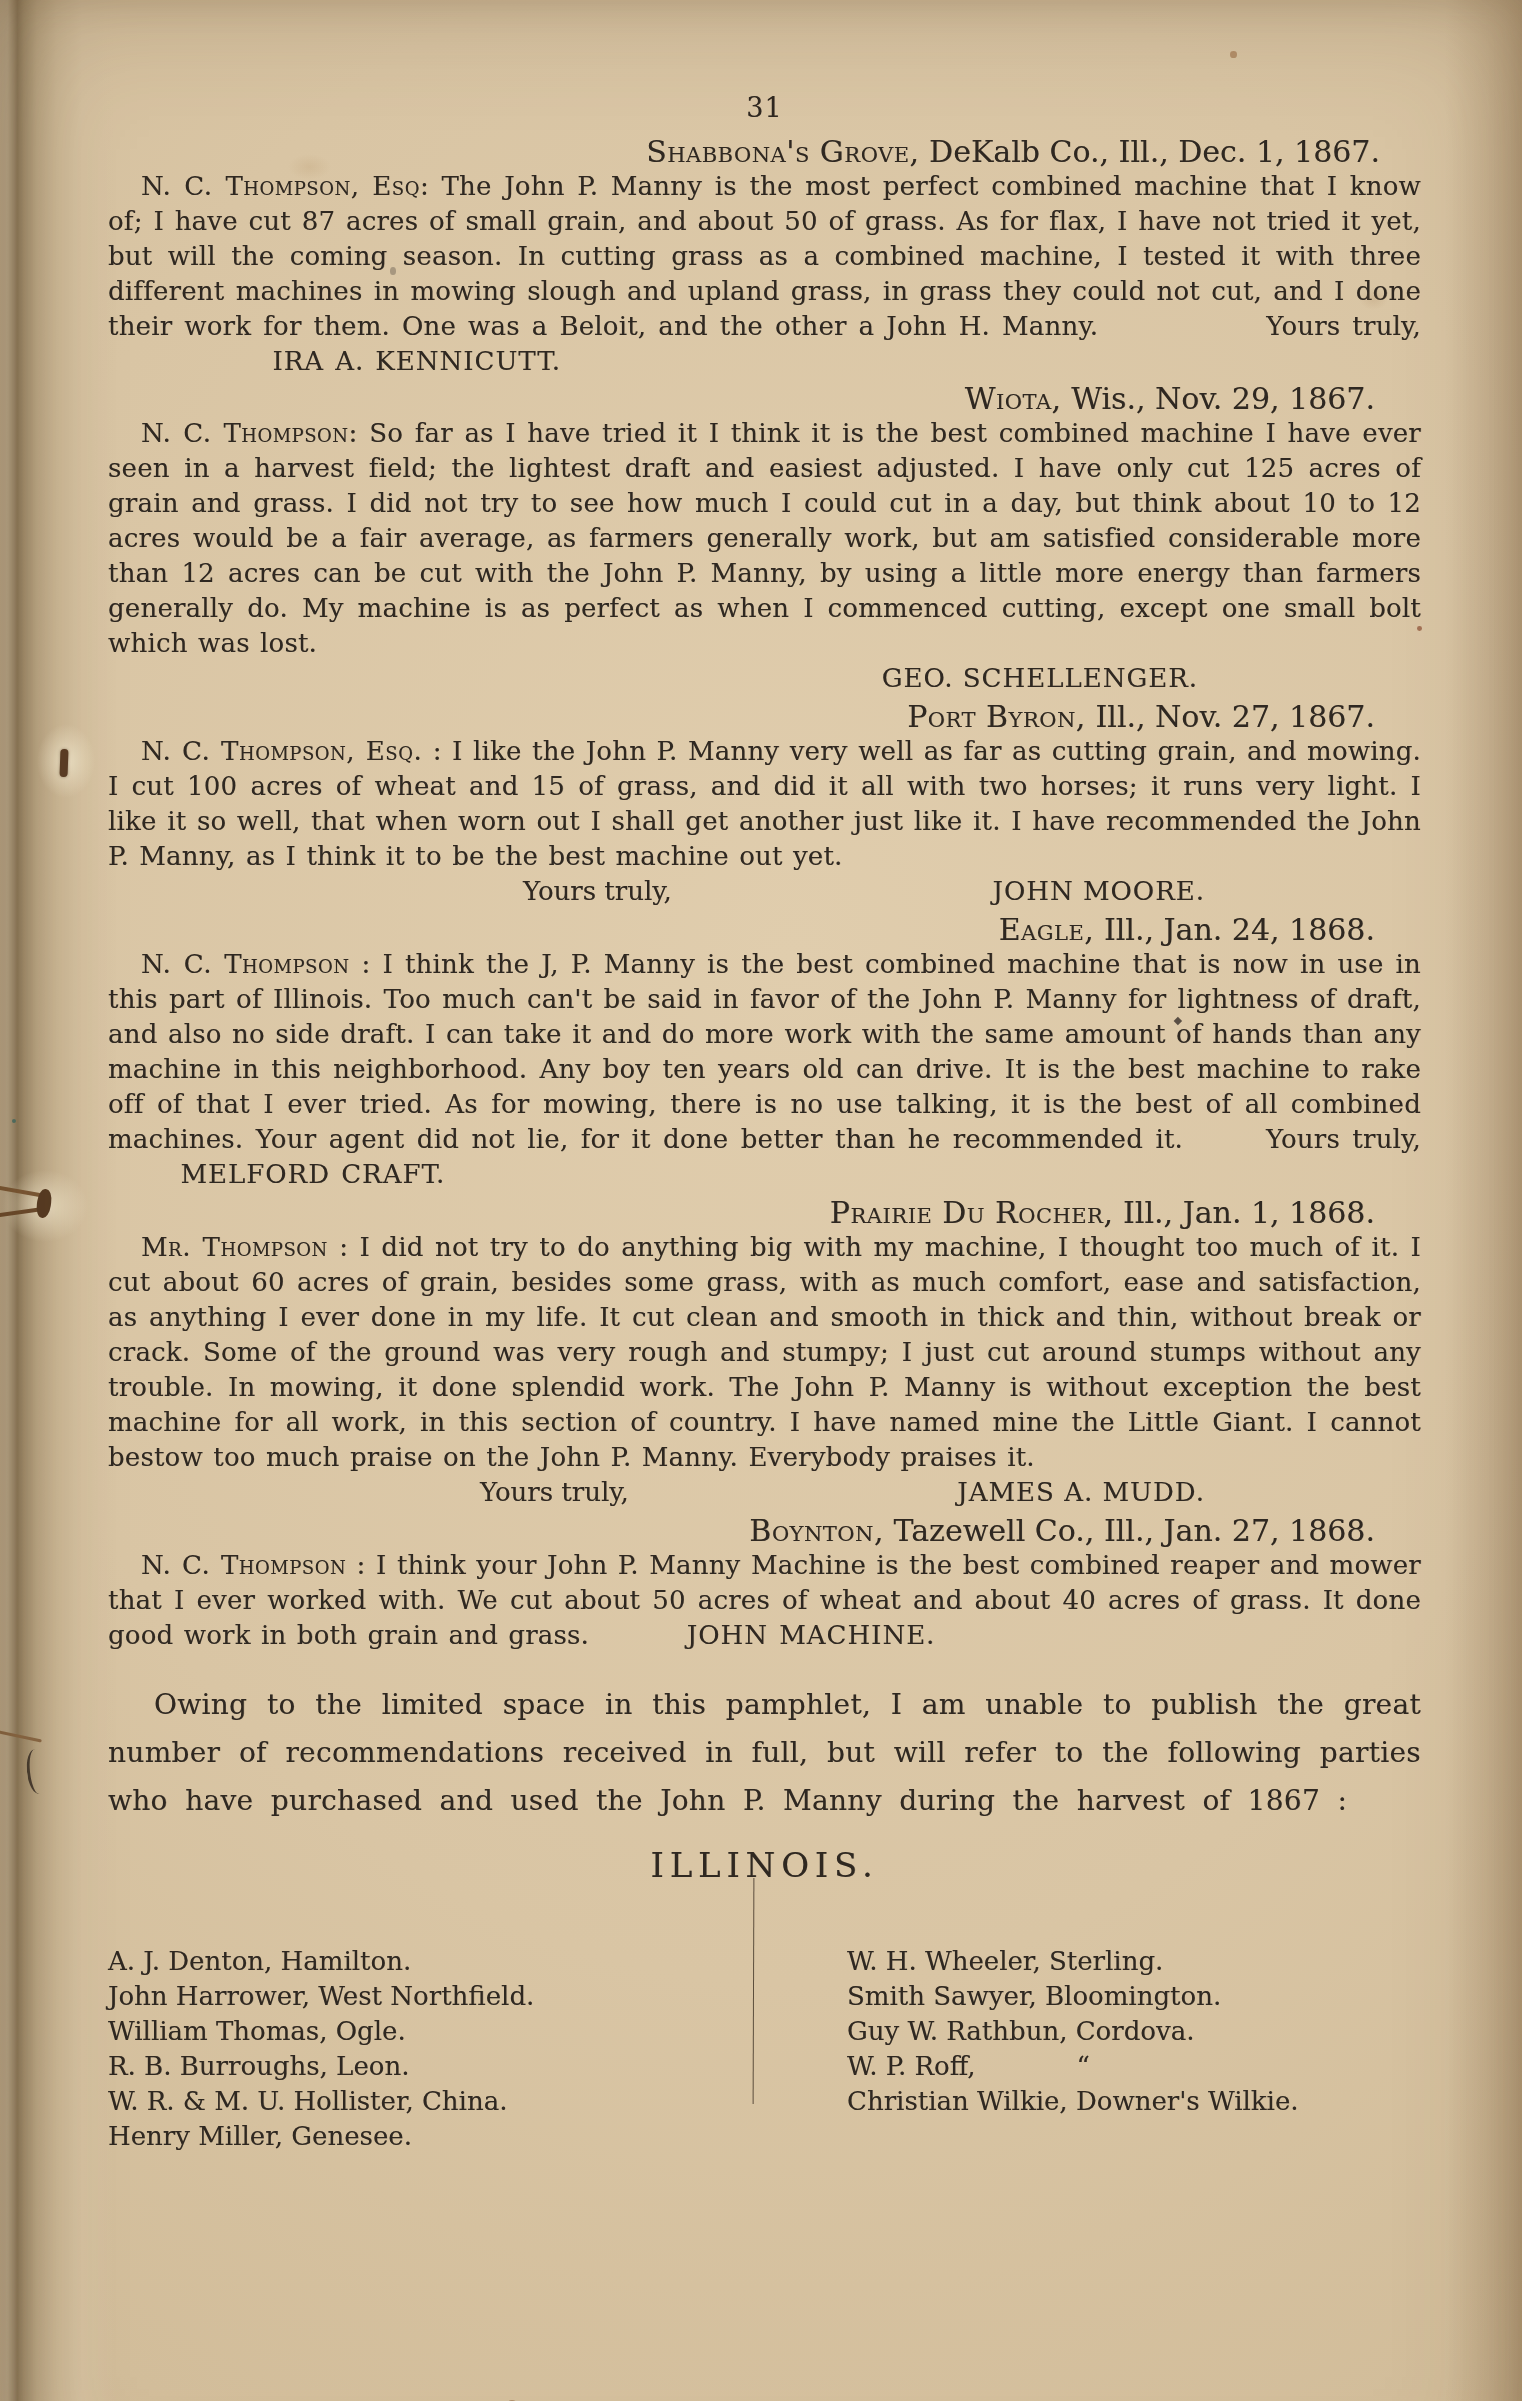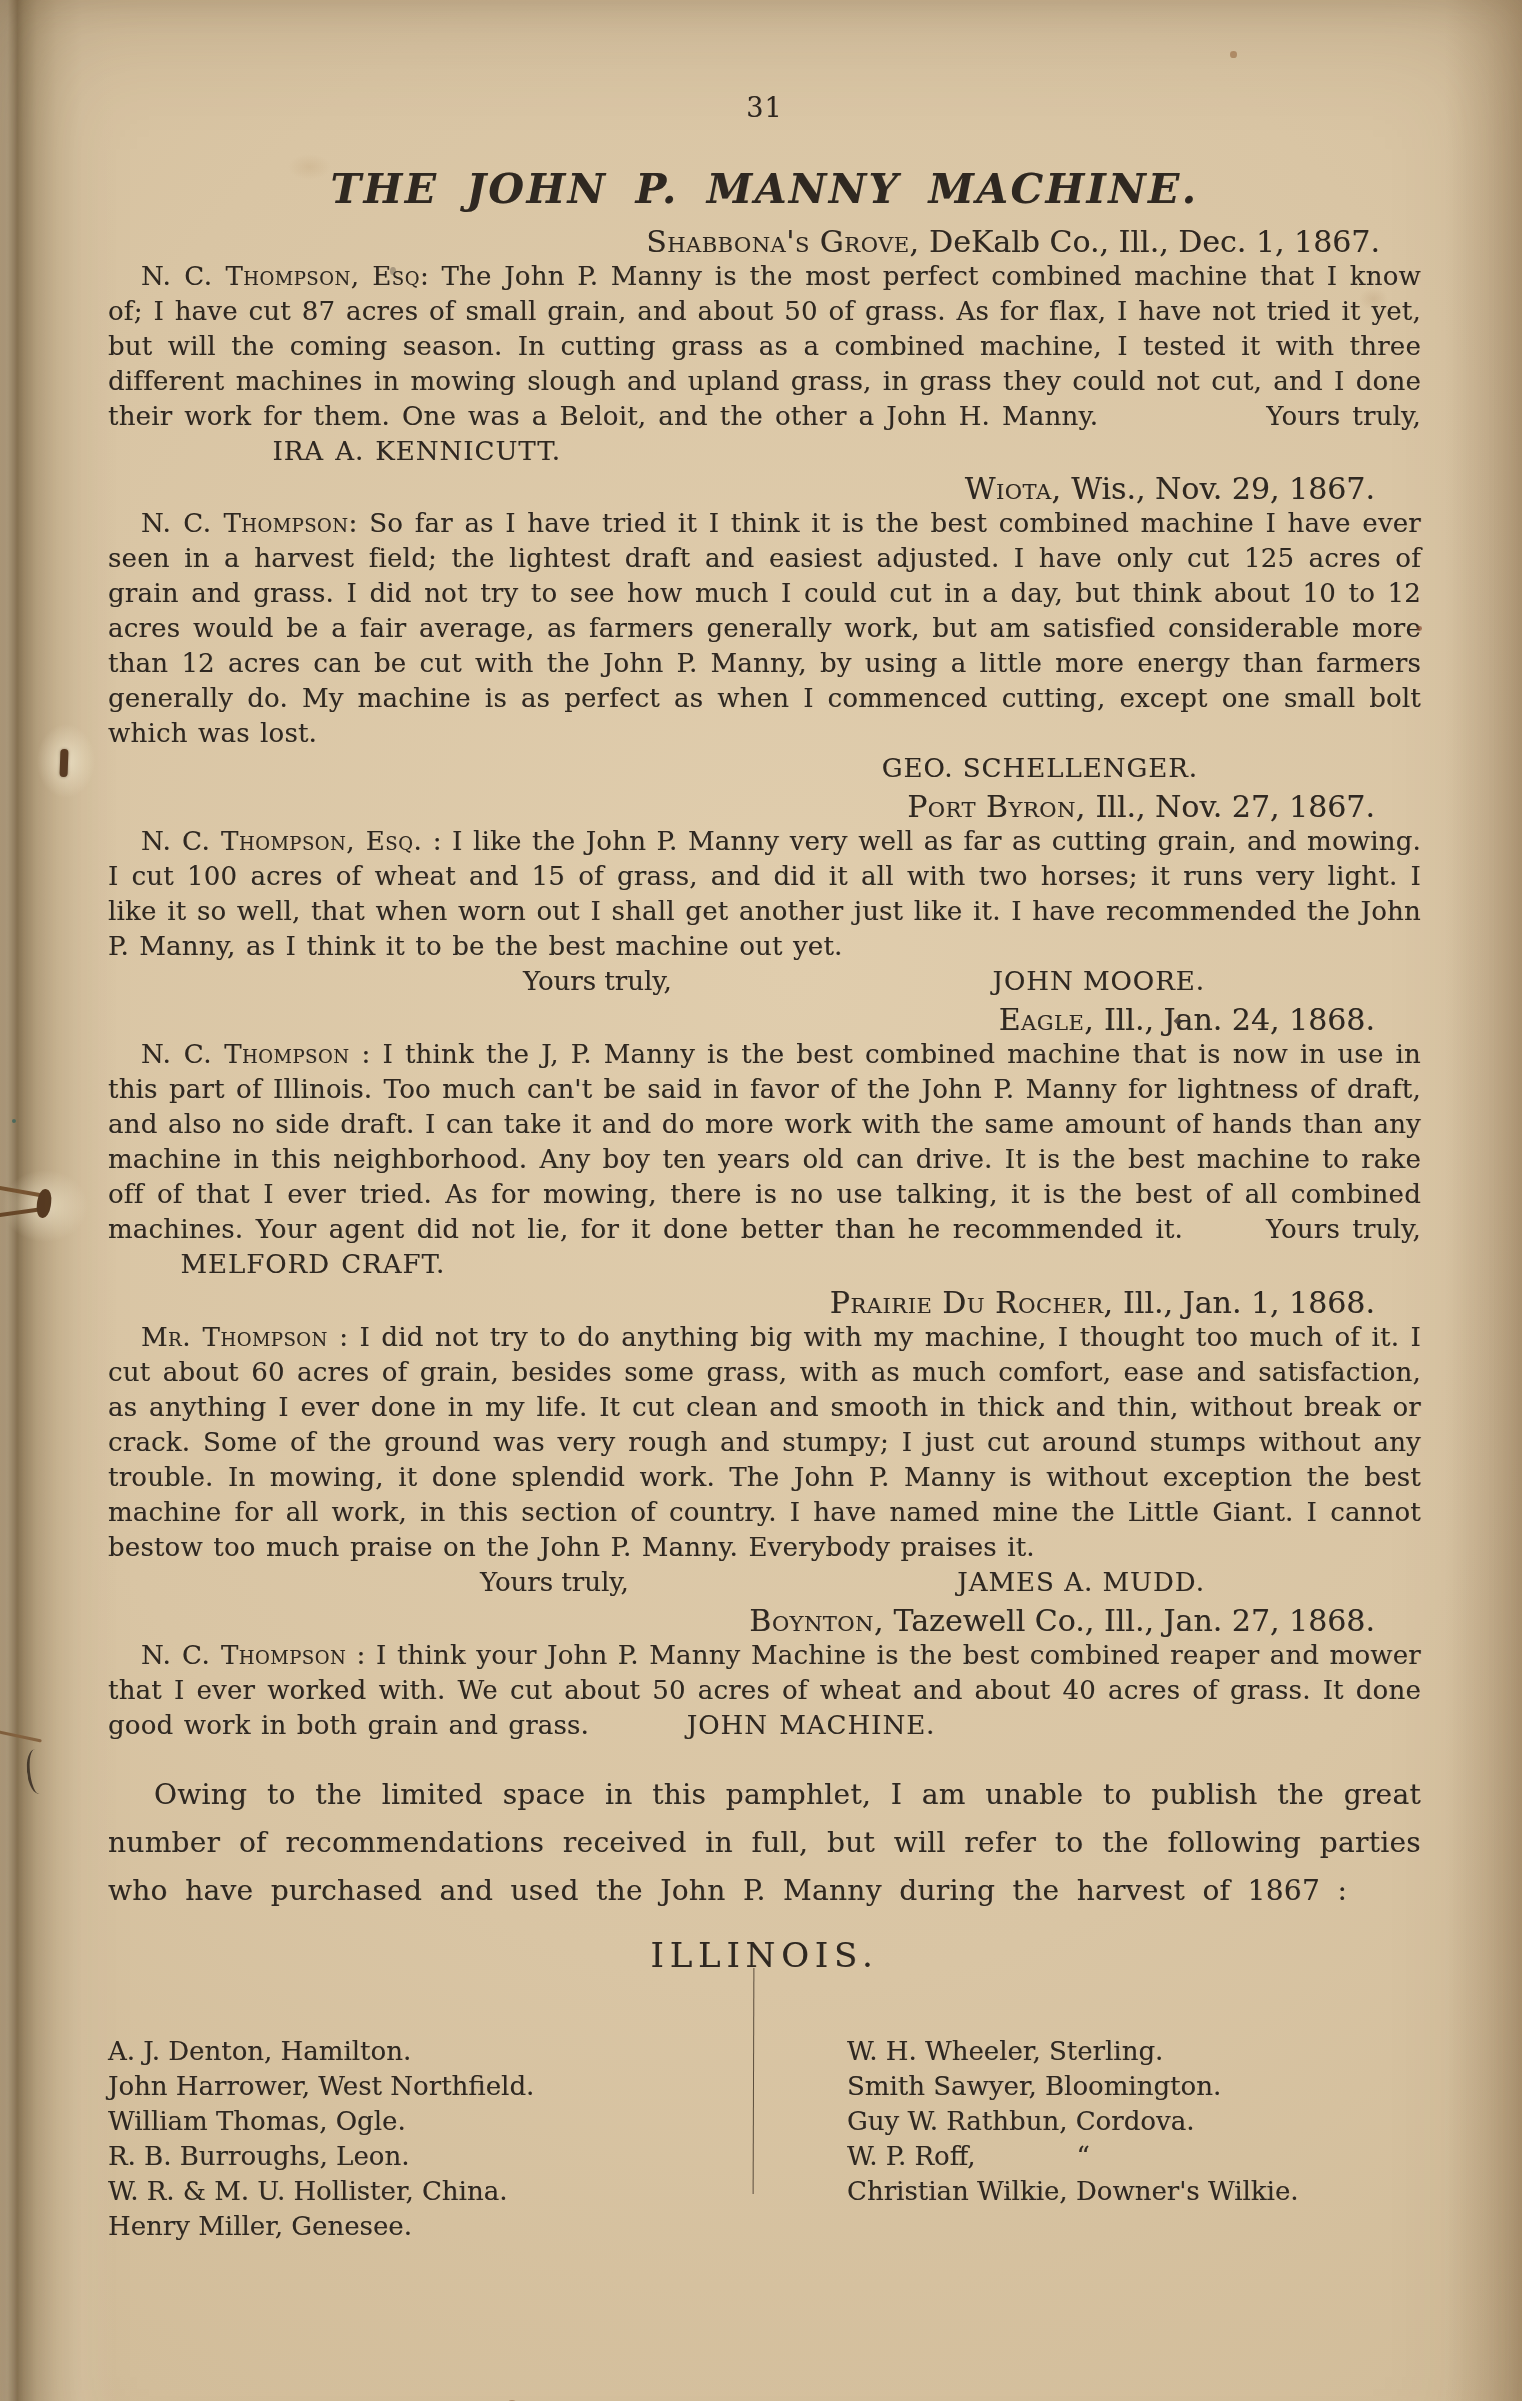--- a/index.html
+++ b/index.html
@@ -143,21 +143,20 @@
 <div class="mark speck-2"></div>
 <div class="mark speck-3"></div>
 <div class="mark speck-4"></div>
 <div class="mark stain-1"></div>
 <div class="mark stain-2"></div>
 
 <div class="content">
 
   <div class="pageno">31</div>
 
-  <h1 class="title">THE JOHN P. MANNY MACHINE.</h1>
 
   <div class="letters">
 
     <section class="letter">
       <div class="dateline pr85">
         <span class="sc">Shabbona's Grove,</span>
         <span>DeKalb Co., Ill., Dec. 1, 1867.</span>
       </div>
       <p class="body">
         <span class="sc">N. C. Thompson, Esq</span><span>:</span>

